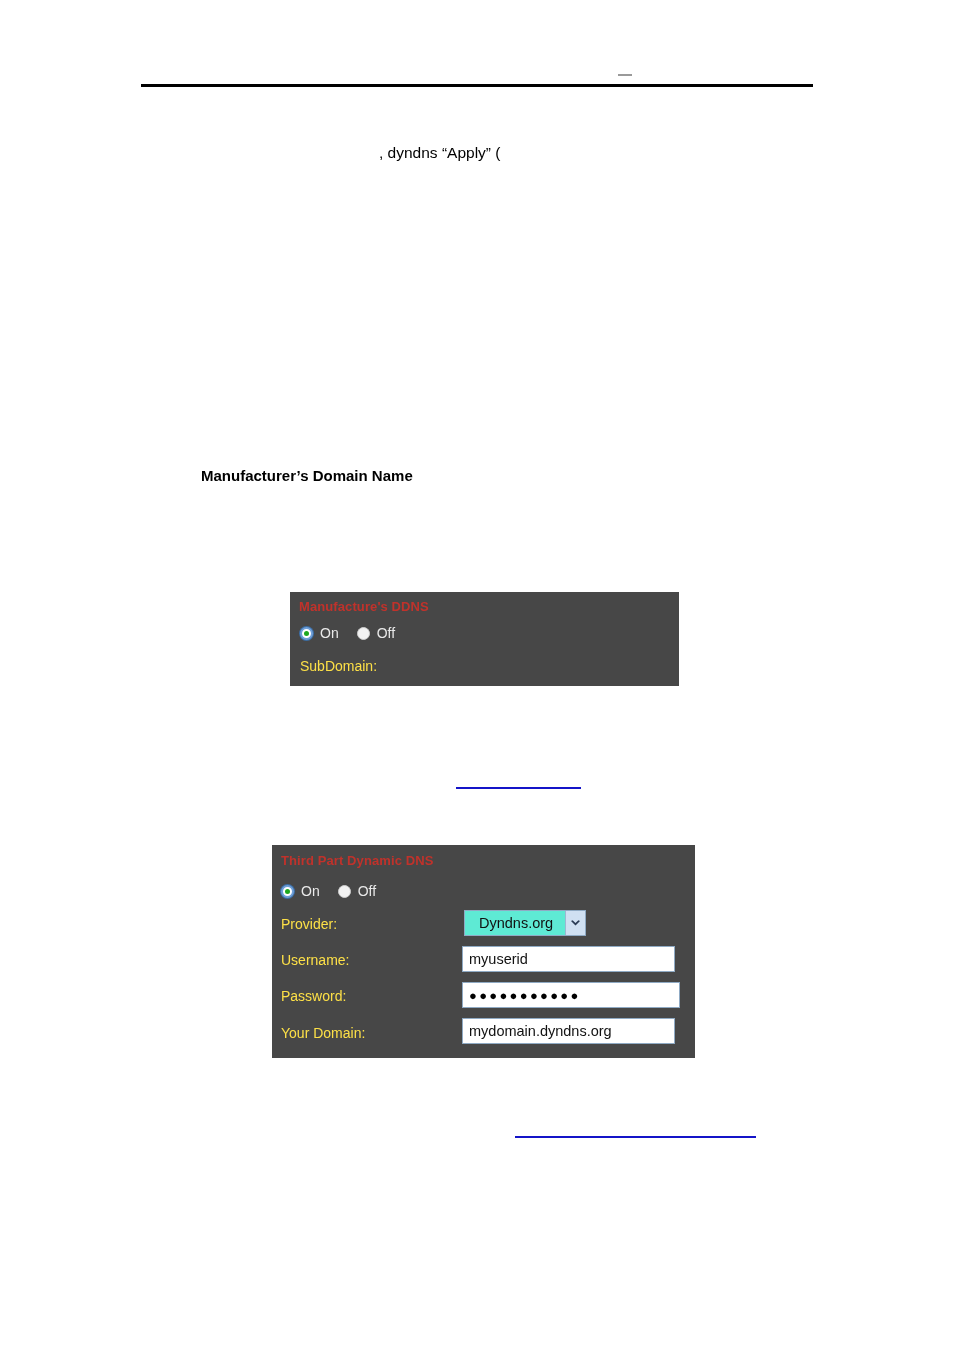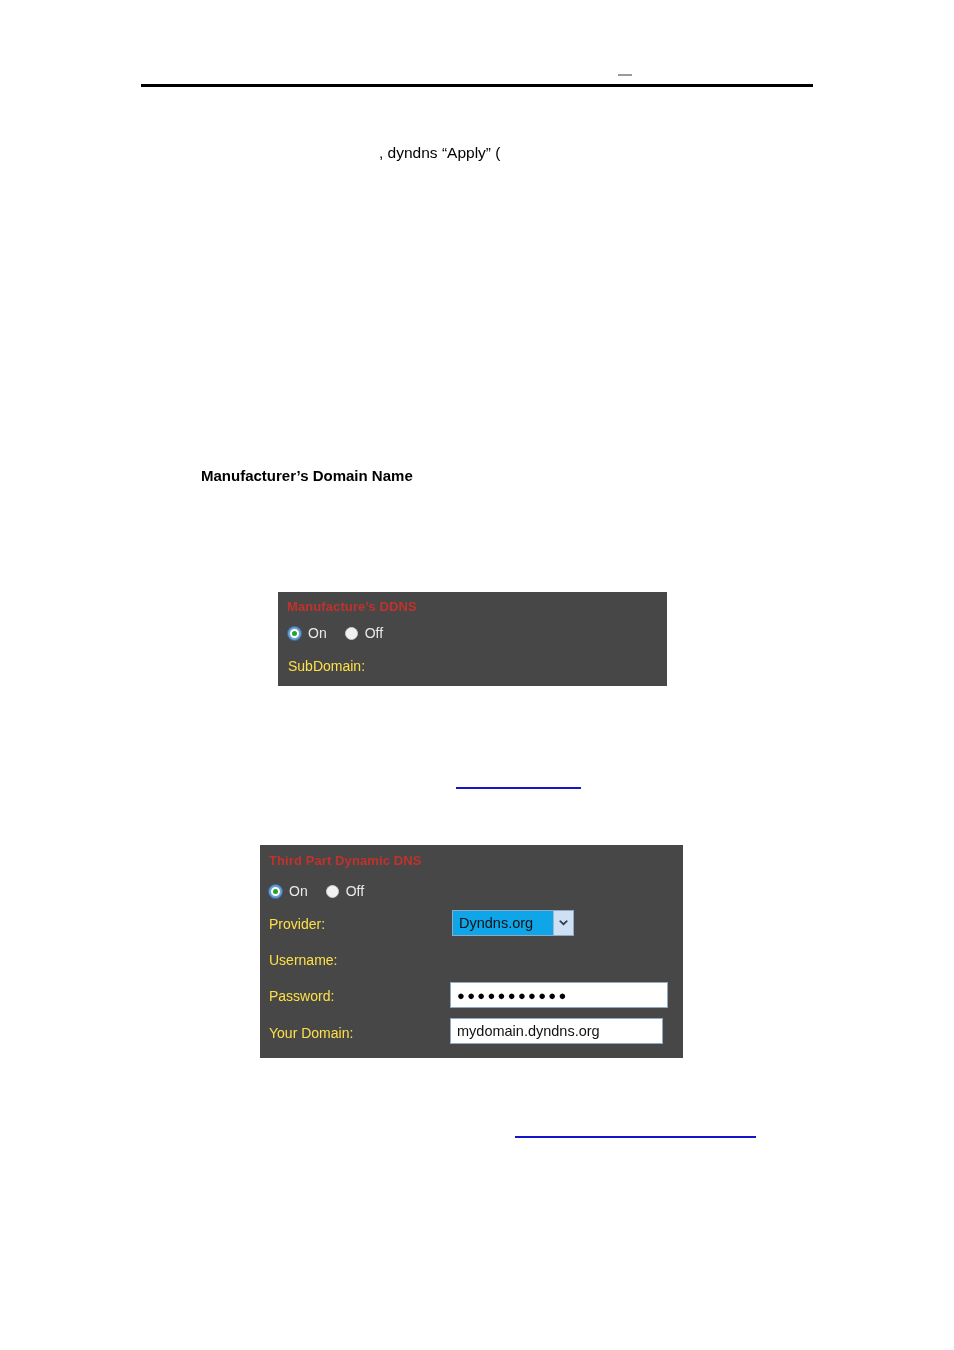--- a/index.html
+++ b/index.html
@@ -64,20 +64,21 @@
     overflow: hidden;
   }
   #link-underline-1 { left: 456px; top: 787px; width: 125px; }
   #link-underline-2 { left: 515px; top: 1136px; width: 241px; }
 
   
   .panel {
     position: absolute;
     background: #474747;
     box-sizing: border-box;
+    margin-left: 12px;
   }
   .panel-title {
     position: absolute;
     font-size: 13px;
     font-weight: bold;
     color: #c0322b;
     letter-spacing: 0.1px;
     white-space: pre;
   }
   .row-label {
@@ -156,26 +157,27 @@
   }
   .field-white.password {
     font-size: 13px;
     letter-spacing: 2.3px;
     color: #000000;
   }
 
   
   .select-box {
     position: absolute;
-    background: #0ea5e9;
+    background: #5eead4;
     border: 1px solid #8faac4;
     box-sizing: border-box;
     display: flex;
     align-items: stretch;
     overflow: hidden;
+    padding-left: 8px;
   }
   .select-value {
     flex: 1 1 auto;
     display: flex;
     align-items: center;
     padding-left: 6px;
     font-size: 14.5px;
     color: #111111;
     white-space: pre;
   }
@@ -231,20 +233,21 @@
   <div class="select-box" style="left:192px; top:65px; width:122px; height:26px;">
     <span class="select-value">Dyndns.org</span>
     <span class="select-arrow">
       <svg width="11" height="8" viewBox="0 0 11 8" aria-hidden="true">
         <path d="M1 2 L5.5 6.5 L10 2 L8.4 1.2 L5.5 4.1 L2.6 1.2 Z" fill="#2a3b55"></path>
       </svg>
     </span>
   </div>
 
   <div class="row-label" style="left:9px; top:107px;">Username:</div>
+  <div class="field-white" style="left:190px; top:101px; width:213px; height:26px;">myuserid</div>
 
   <div class="row-label" style="left:9px; top:143px;">Password:</div>
   <div class="field-white password" style="left:190px; top:137px; width:218px; height:26px;">●●●●●●●●●●●</div>
 
   <div class="row-label" style="left:9px; top:180px;">Your Domain:</div>
   <div class="field-white" style="left:190px; top:173px; width:213px; height:26px;">mydomain.dyndns.org</div>
 </div>
 
 <div class="link-underline" id="link-underline-1"></div>
 <div class="link-underline" id="link-underline-2"></div>

